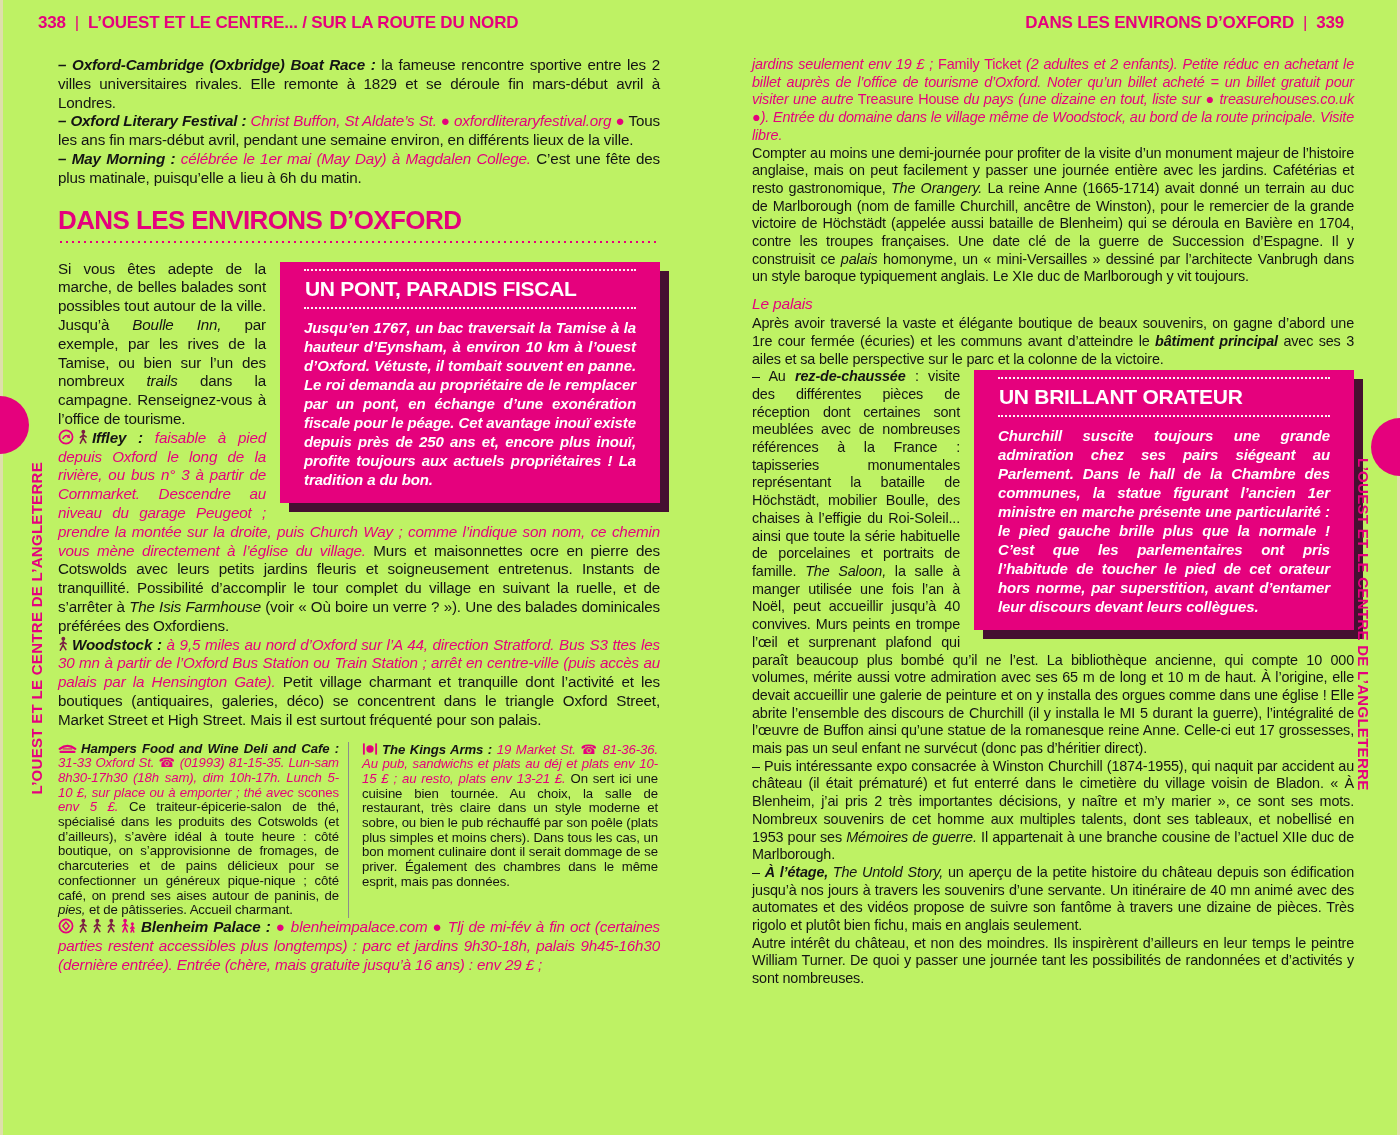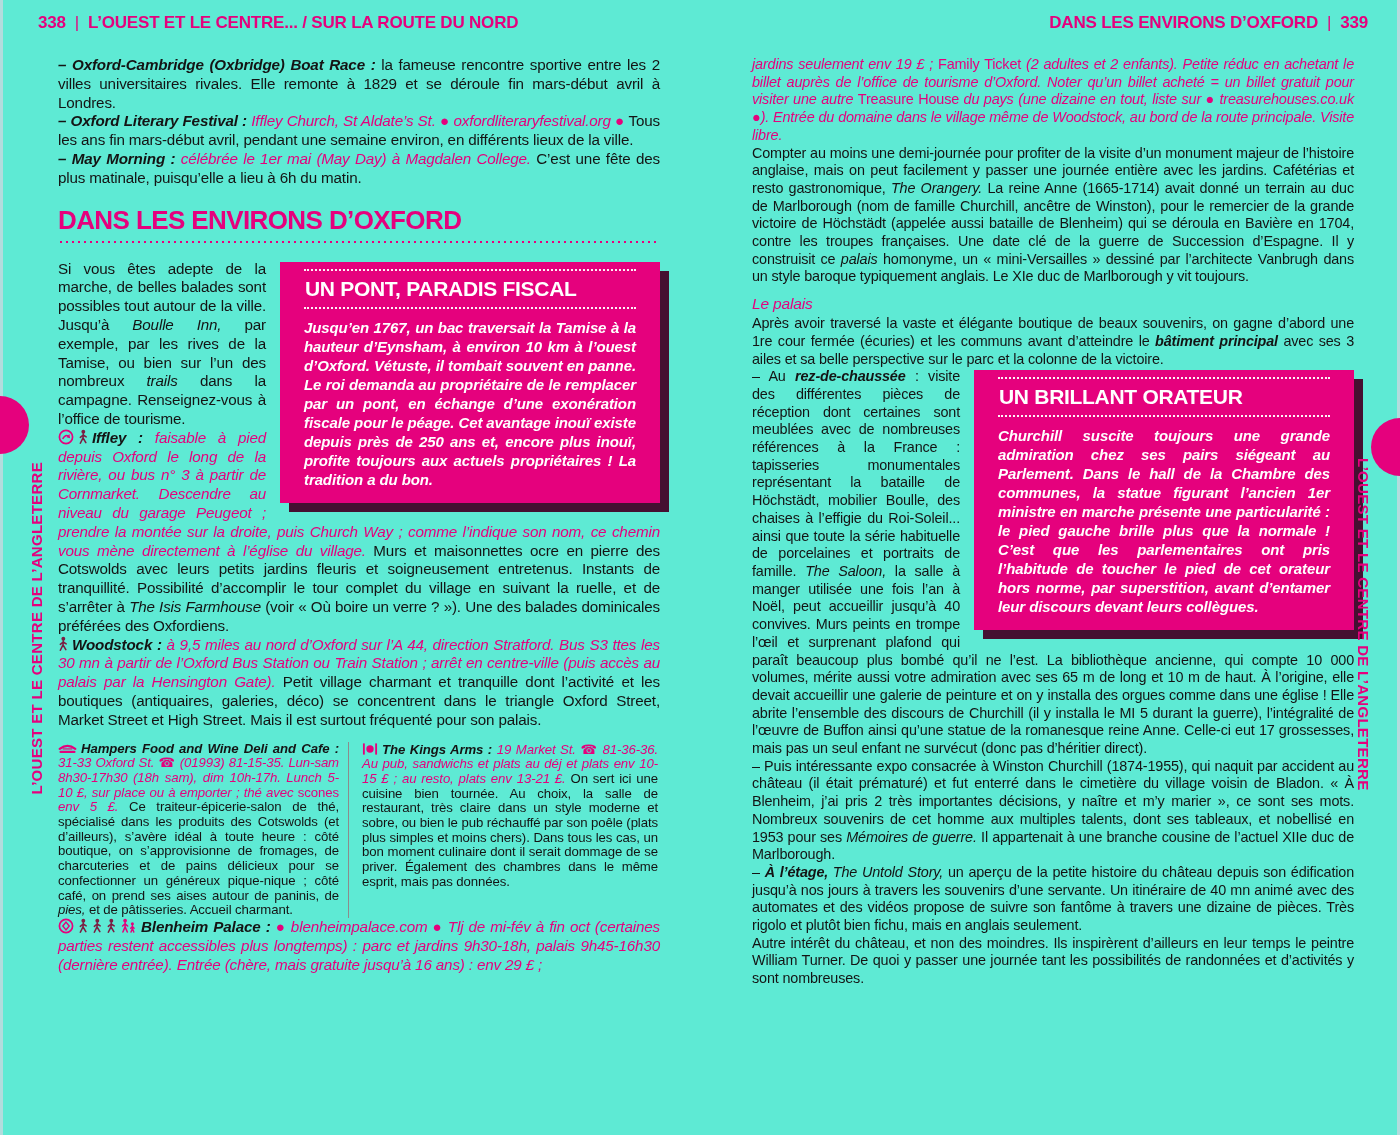--- a/index.html
+++ b/index.html
@@ -4,27 +4,27 @@
 <style>
   :root{
     --pink:#e5017d;
     --ink:#141414;
     --shadow:#451031;
     --walker:#7b1f43;
     --rule:#8c8c8c;
   }
   html,body{margin:0;padding:0;background:#fff;}
   .spread{
-    position:relative;width:1400px;height:1135px;background:#5eead4;overflow:hidden;
+    position:relative;width:1400px;height:1135px;background:#bef264;overflow:hidden;
     font-family:"Liberation Sans","DejaVu Sans",sans-serif;color:var(--ink);
   }
   
   .runhead{position:absolute;top:13px;font-size:17px;font-weight:700;color:var(--pink);letter-spacing:-0.2px;white-space:nowrap;}
   .runhead.rh-left{left:38px;}
-  .runhead.rh-right{right:32px;text-align:right;}
+  .runhead.rh-right{right:56px;text-align:right;}
   .rh-sep{font-weight:400;padding:0 9px;}
   
   .pagebody{position:absolute;top:56px;width:602px;font-size:15.2px;line-height:18.8px;text-align:justify;letter-spacing:-0.15px;}
   .pagebody.pb-left{left:58px;}
   .pagebody.pb-right{left:752px;font-size:14.4px;line-height:17.7px;}
   p.para{margin:0;}
   .nm{font-weight:700;font-style:italic;margin-top:34px;}
   .pk{color:var(--pink);font-style:italic;}
   .pkr{color:var(--pink);font-style:normal;}
   .it{font-style:italic;margin-top:48px;}
@@ -78,21 +78,21 @@
     <span>338</span><span class="rh-sep">|</span><span>L’OUEST ET LE CENTRE... / SUR LA ROUTE DU NORD</span>
   </div>
   <div class="runhead rh-right">
     <span>DANS LES ENVIRONS D’OXFORD</span><span class="rh-sep">|</span><span>339</span>
   </div>
 
   <div class="pagebody pb-left">
 
     <p class="para"><span class="nm">– Oxford-Cambridge (Oxbridge) Boat Race : </span><span>la fameuse rencontre sportive entre les 2 villes universitaires rivales. Elle remonte à 1829 et se déroule fin mars-début avril à Londres.</span></p>
 
-    <p class="para"><span class="nm">– Oxford Literary Festival : </span><span class="pk">Iffley Church, St Aldate’s St. ● oxfordliteraryfestival.org ● </span><span>Tous les ans fin mars-début avril, pendant une semaine environ, en différents lieux de la ville.</span></p>
+    <p class="para"><span class="nm">– Oxford Literary Festival : </span><span class="pk">Christ Buffon, St Aldate’s St. ● oxfordliteraryfestival.org ● </span><span>Tous les ans fin mars-début avril, pendant une semaine environ, en différents lieux de la ville.</span></p>
 
     <p class="para"><span class="nm">– May Morning : </span><span class="pk">célébrée le 1er mai (May Day) à Magdalen College. </span><span>C’est une fête des plus matinale, puisqu’elle a lieu à 6h du matin.</span></p>
 
     <h2 class="secheading">DANS LES ENVIRONS D’OXFORD</h2>
     <div class="dotrule"></div>
 
     <aside class="pinkbox">
       <div class="boxtitle">UN PONT, PARADIS FISCAL</div>
       <div class="boxbody">Jusqu’en 1767, un bac traversait la Tamise à la hauteur d’Eynsham, à environ 10 km à l’ouest d’Oxford. Vétuste, il tombait souvent en panne. Le roi demanda au propriétaire de le remplacer par un pont, en échange d’une exonération fiscale pour le péage. Cet avantage inouï existe depuis près de 250 ans et, encore plus inouï, profite toujours aux actuels propriétaires ! La tradition a du bon.</div>
     </aside>

